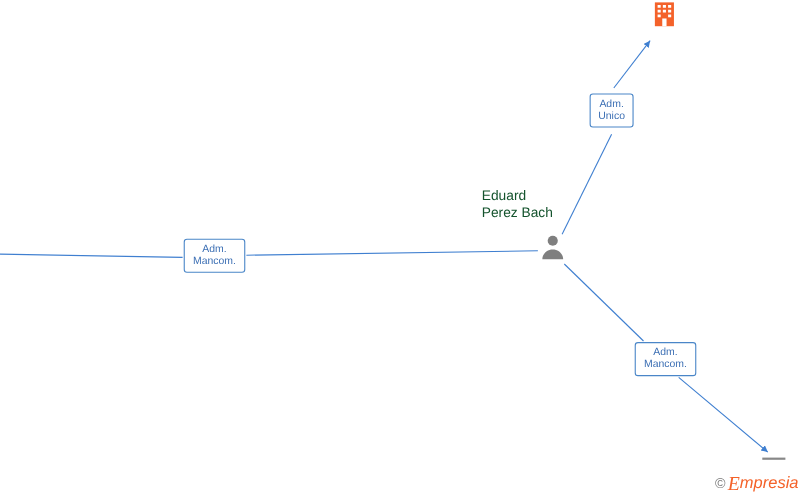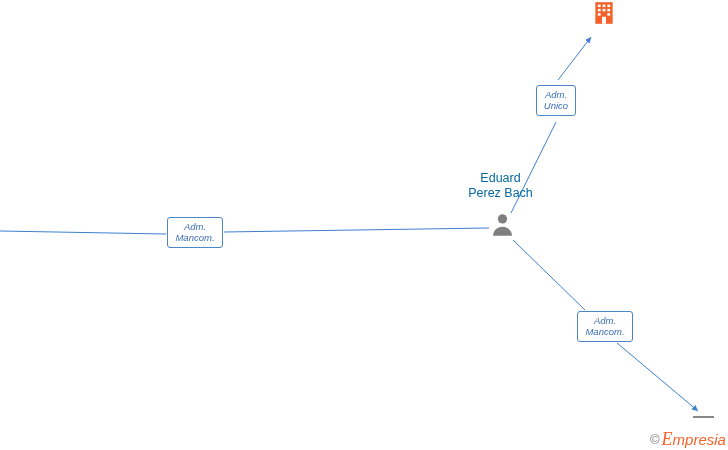--- a/index.html
+++ b/index.html
@@ -26,28 +26,27 @@
     color: #3c6fb4;
     font-size: 9.5px;
     line-height: 11px;
     text-align: center;
     background: #ffffff;
     border: 1px solid #4a86c8;
     border-radius: 3px;
     padding: 3px 5px 4px 5px;
     white-space: pre-line;
     box-sizing: border-box;
-    font-style: italic;
   }
   .person-name {
     position: absolute;
-    color: #0369a1;
+    color: #14532d;
     font-size: 12.5px;
     line-height: 15px;
-    text-align: center;
+    text-align: left;
     white-space: pre-line;
   }
   .person-icon {
     position: absolute;
   }
   .company-icon {
     position: absolute;
   }
   .dash-node {
     position: absolute;

